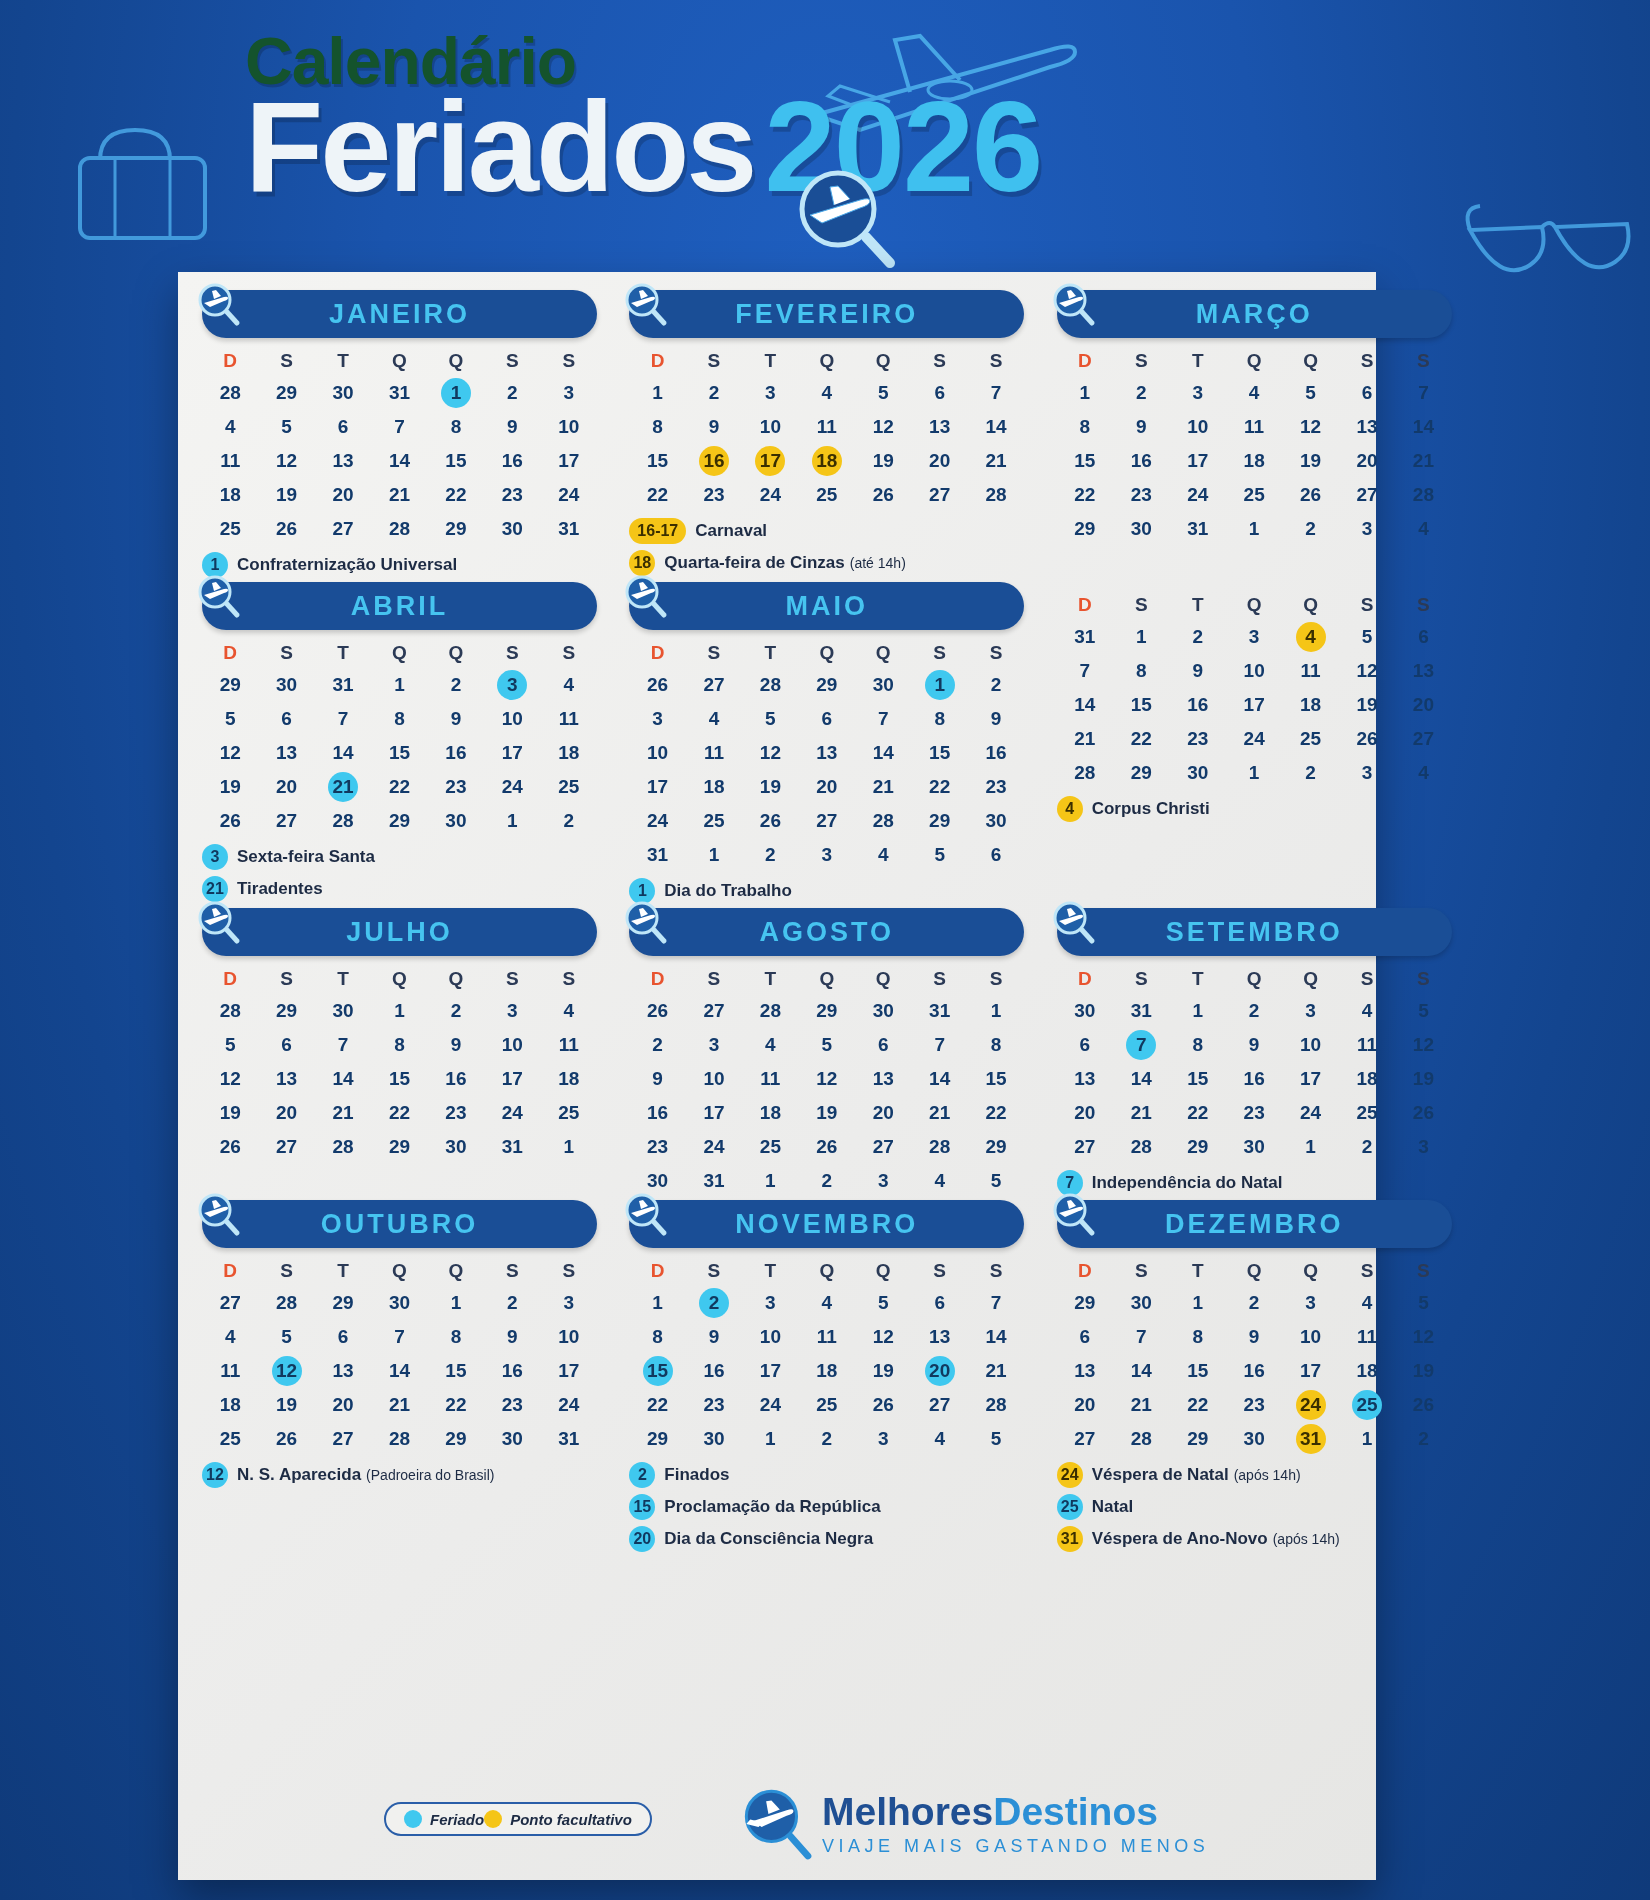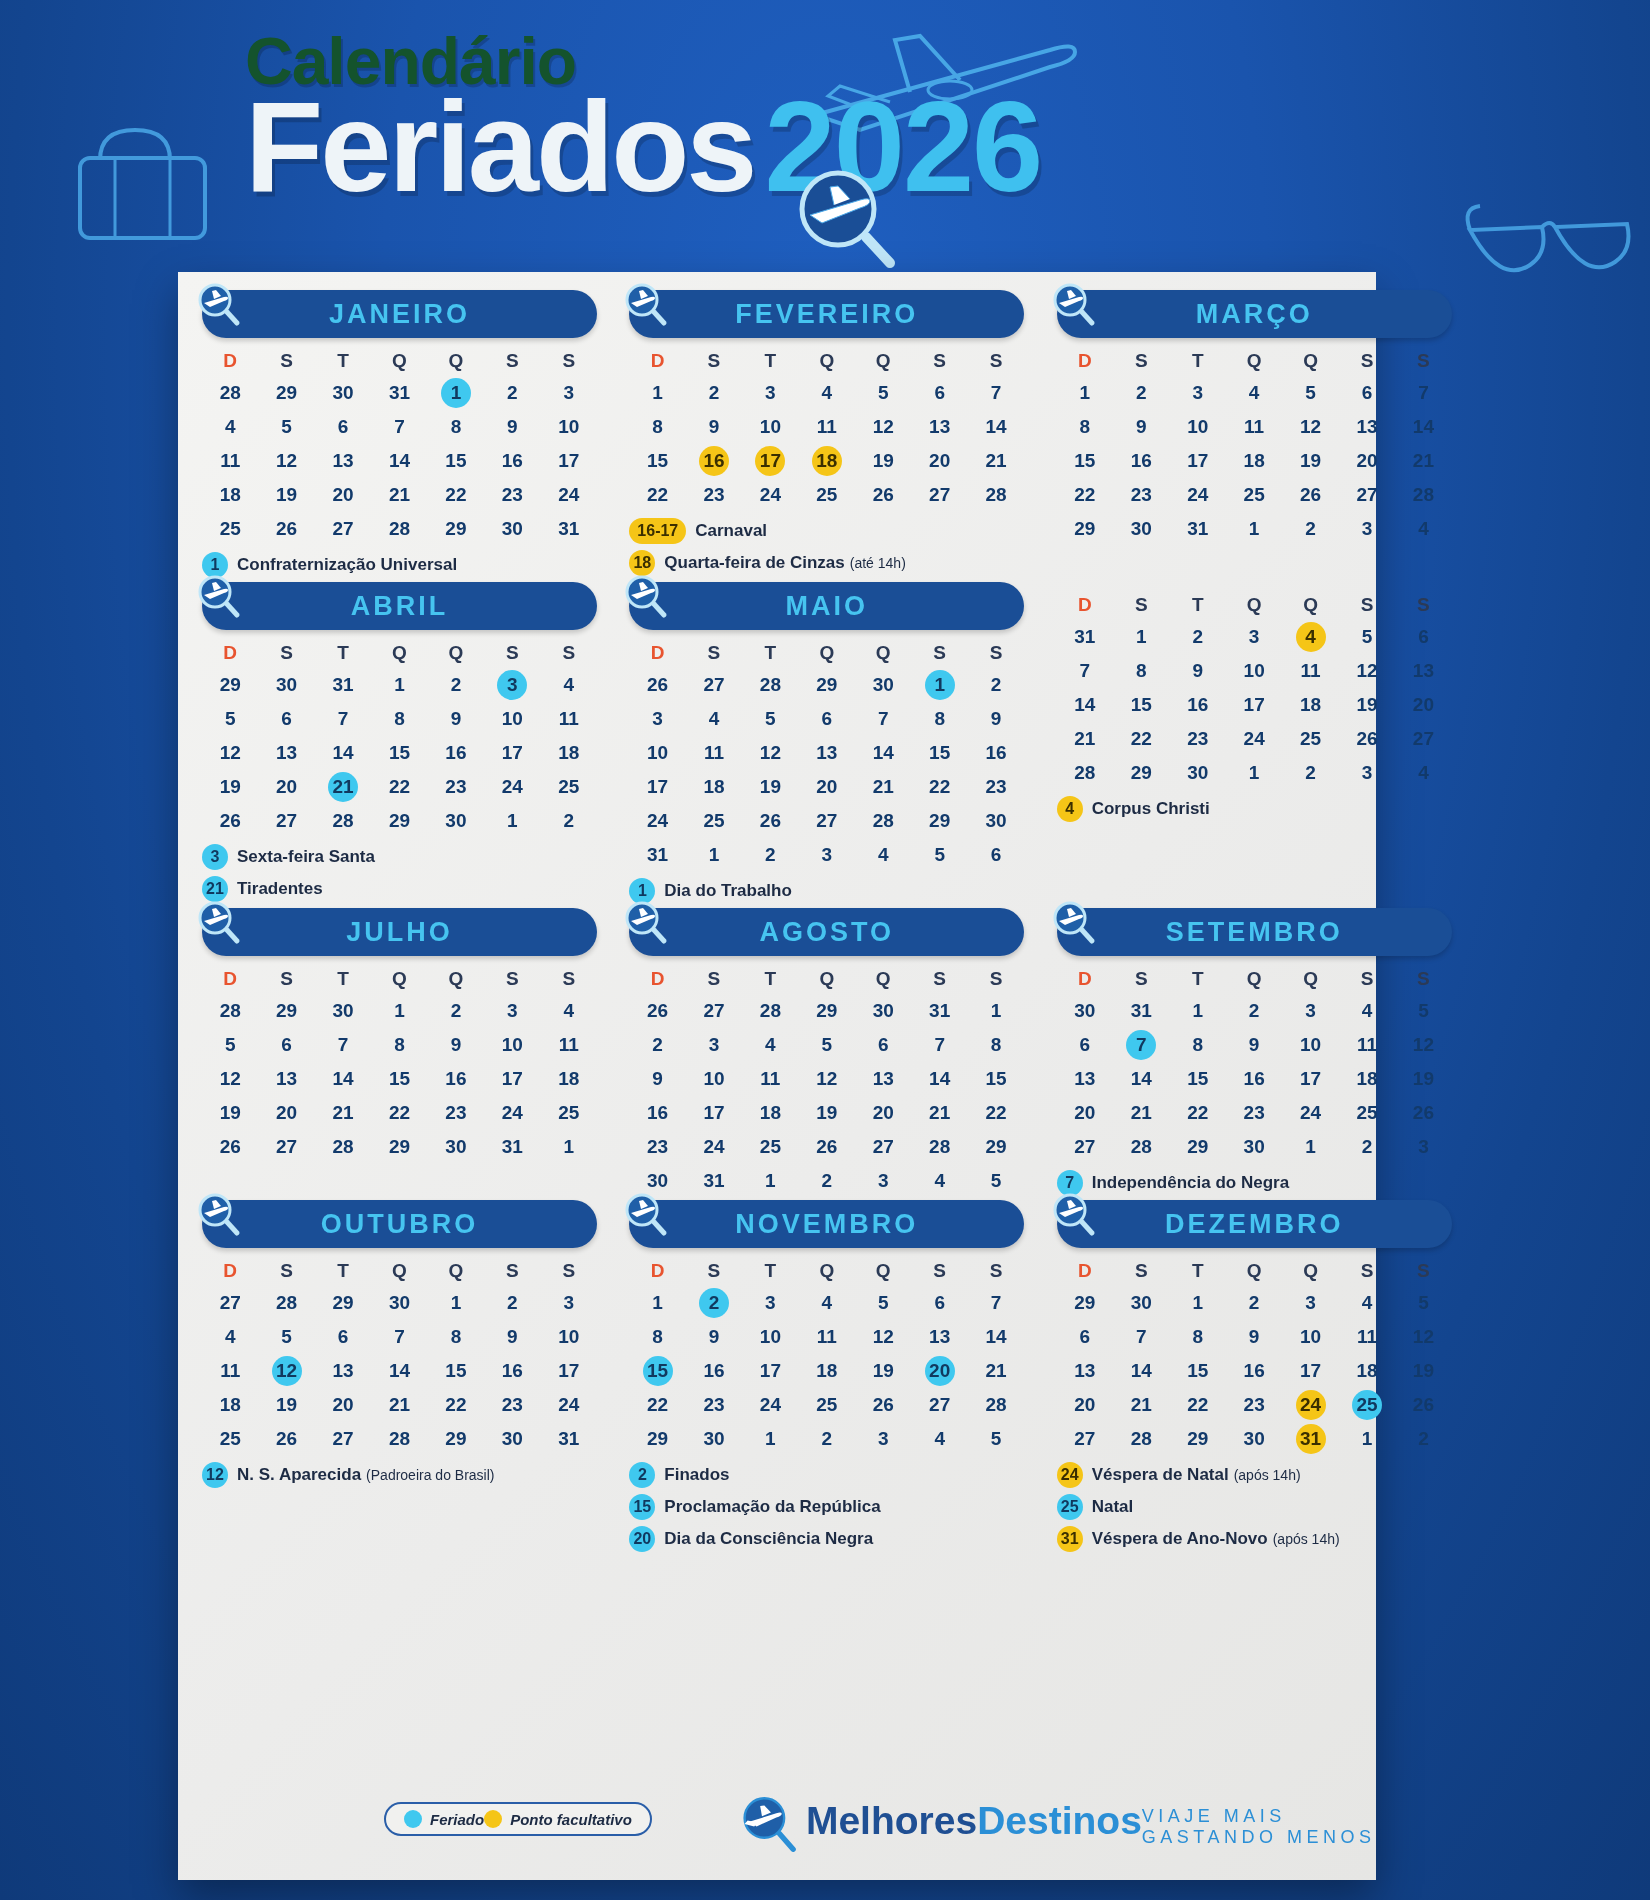--- a/index.html
+++ b/index.html
@@ -108,21 +108,21 @@
   .legend .item { display:flex; align-items:center; gap:8px; }
   .legend .sw { width:18px; height:18px; border-radius:50%; }
   .legend .sw.h { background:#3fc8ef; }
   .legend .sw.o { background:#f5c517; }
   .legend .txt { font-size:15px; font-style:italic; color:#1d2b44; font-weight:bold; }
 
   .brand {
     position:absolute; left:560px; bottom:18px; display:flex; align-items:center;
   }
   .brand-mark { width:76px; height:76px; margin-right:8px; }
-  .brand-txt { display:flex; flex-direction:row; }
+  .brand-txt { display:flex; flex-direction:column; }
   .brand-name { font-size:39px; font-weight:bold; color:#1f4f93; line-height:1; }
   .brand-name em { color:#2b8fd6; font-style:normal; }
   .brand-sub {
     font-size:18px; letter-spacing:4.5px; color:#2b8fd6; margin-top:5px;
   }
 </style>
 </head>
 <body>
 
 <div class="header">
@@ -1361,21 +1361,21 @@
           <div class="d out">
         <span class="mark">2</span>
       </div>
           <div class="d out">
         <span class="mark">3</span>
       </div>
         </div>
         <div class="notes">
           <div class="note">
         <span class="dot h">7</span>
-        <span class="lbl">Independência do Negra</span>
+        <span class="lbl">Independência do Natal</span>
 
       </div>
         </div>
       </div>
       <div class="month">
         <div class="m-head">
       <span class="m-badge"><svg viewBox="0 0 46 46" width="46" height="46">
   <circle cx="19" cy="18" r="15" fill="#1f5fa8" stroke="#bfe6f8" stroke-width="3"></circle>
   <path d="M8 21 L28 15 q4 -1 4 1 q0 2 -4 3 L14 25 Z" fill="#ffffff"></path>
   <path d="M18 17 L16 9 L20 8 L25 14" fill="#ffffff"></path>

